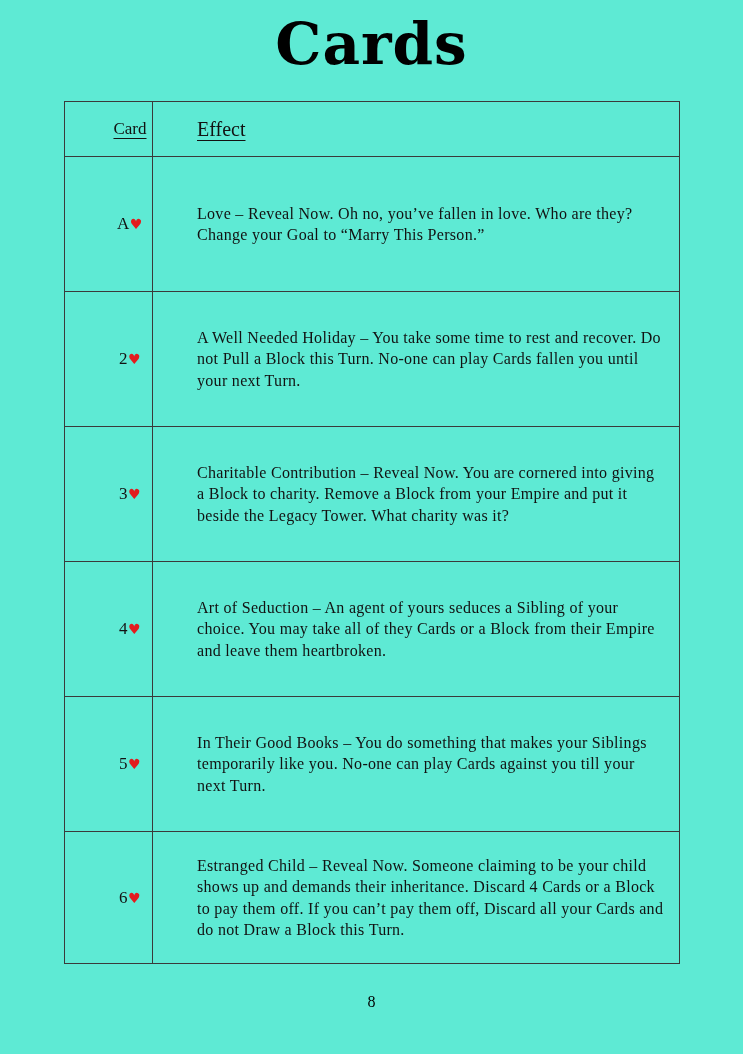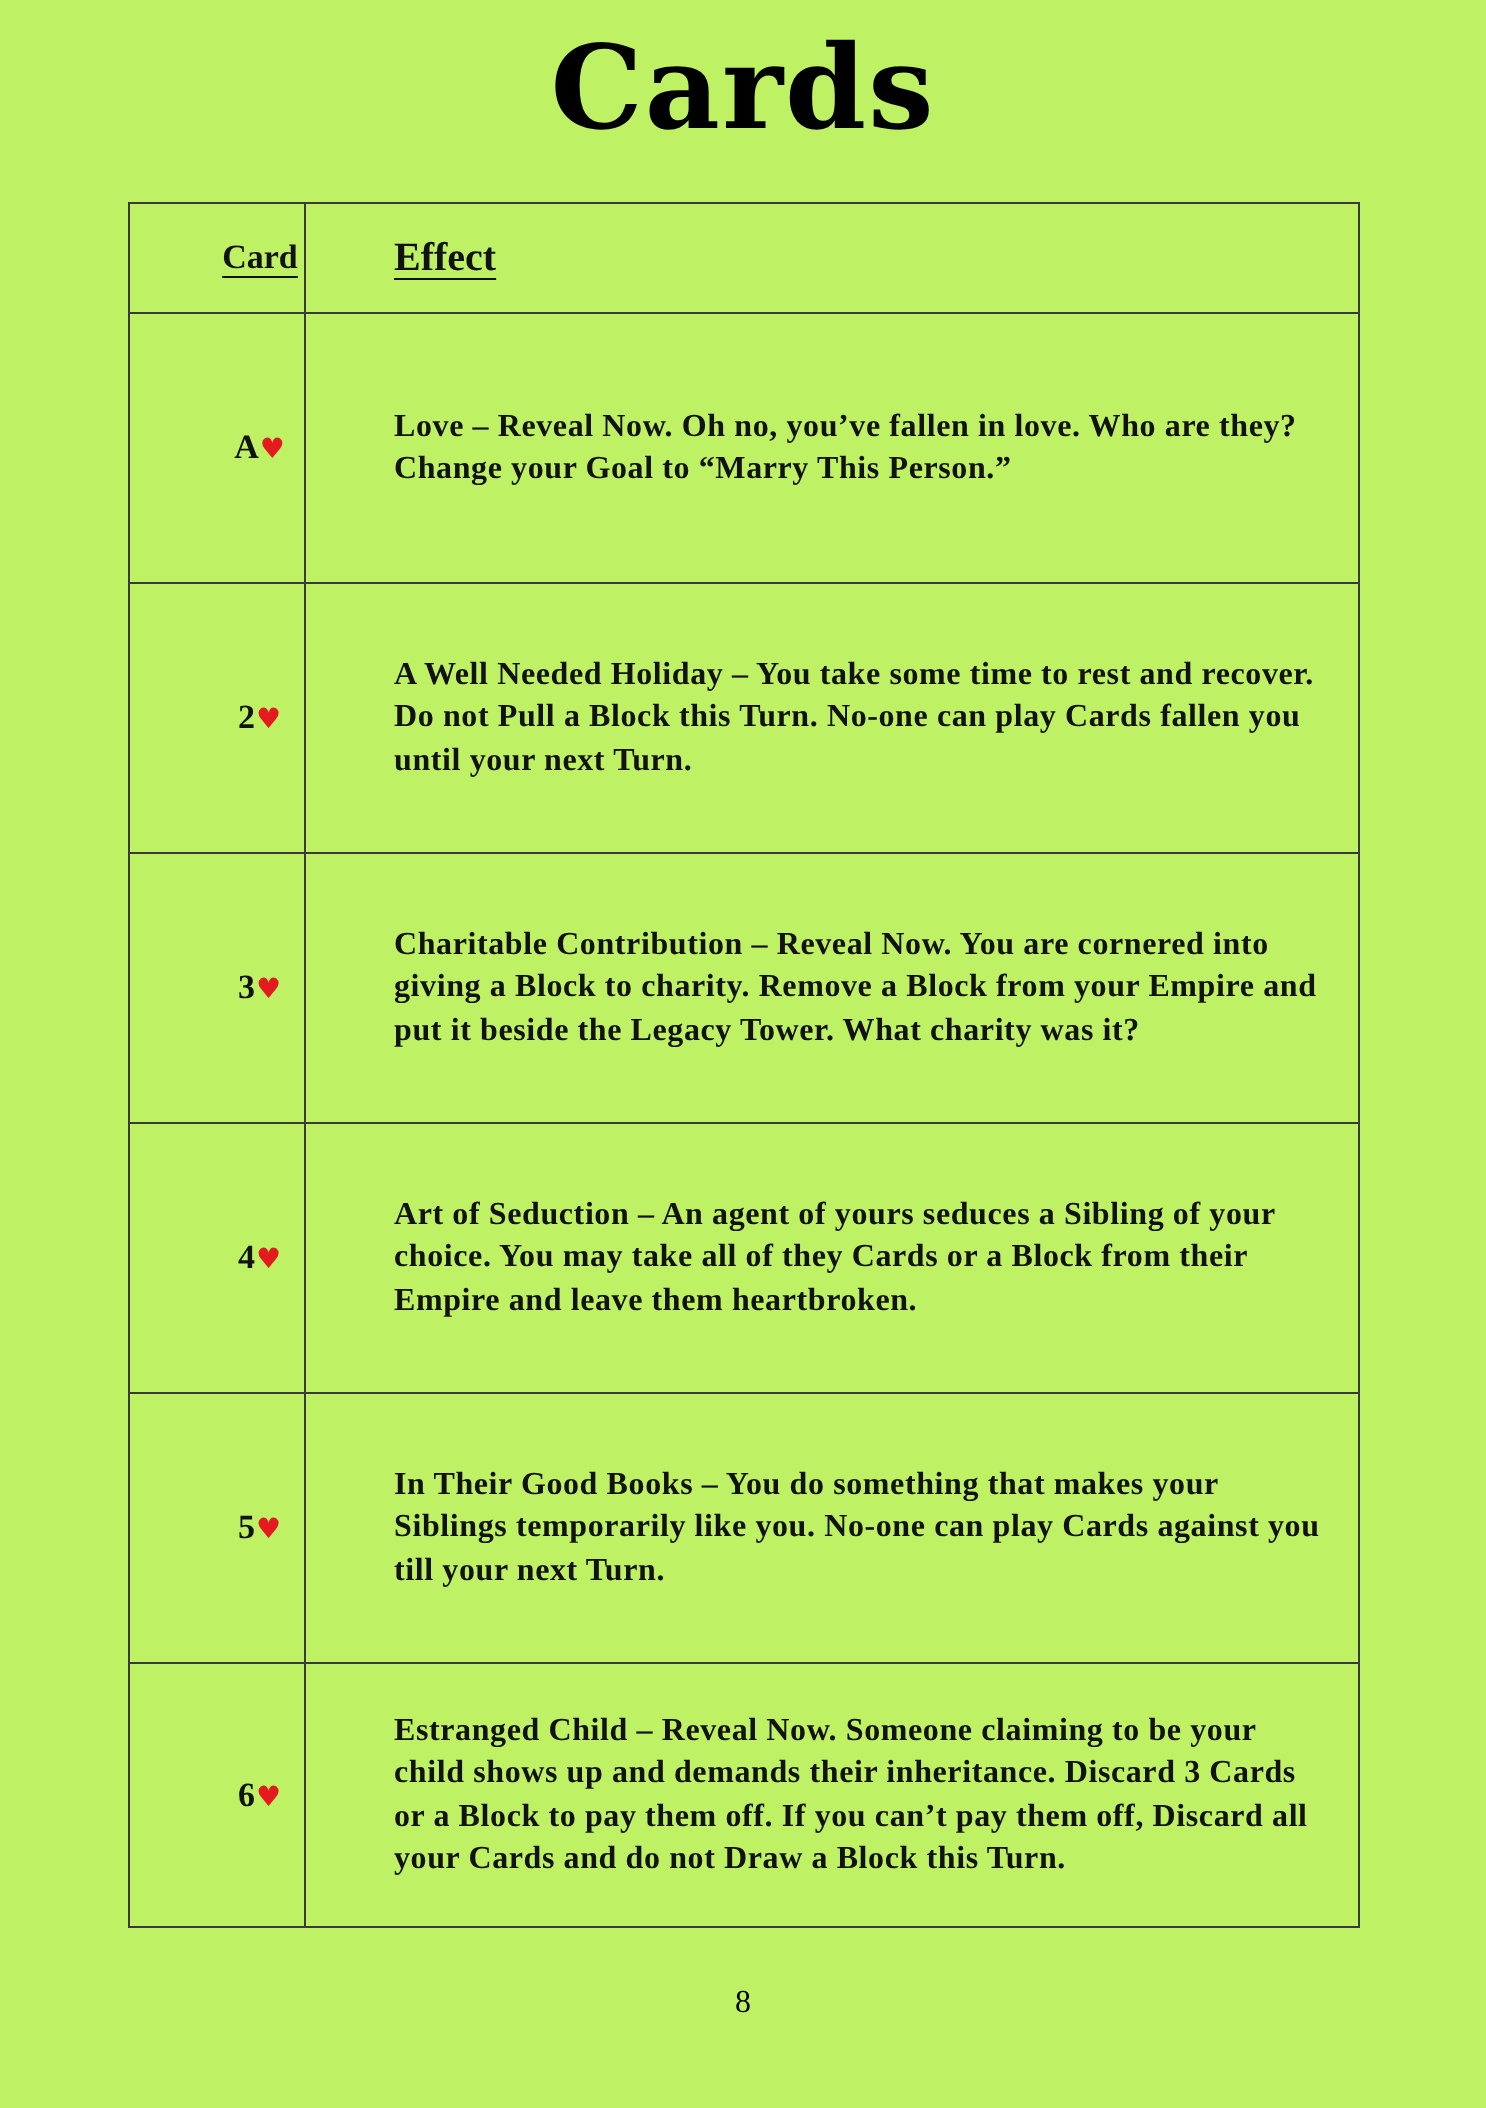--- a/index.html
+++ b/index.html
@@ -4,21 +4,21 @@
 <style>
   html, body {
     margin: 0;
     padding: 0;
     background: #ffffff;
   }
   .page {
     position: relative;
     width: 743px;
     height: 1054px;
-    background: #bef264;
+    background: #5eead4;
     font-family: "Liberation Serif", serif;
     color: #121212;
     overflow: hidden;
   }
   .doc-title {
     position: absolute;
     top: 8px;
     left: 0;
     width: 100%;
     margin: 0;
@@ -34,21 +34,21 @@
     position: absolute;
     left: 64px;
     top: 101px;
     width: 615px;
     border-collapse: collapse;
     table-layout: fixed;
   }
   table.cards-table td, table.cards-table th {
     border: 1px solid #3a3a3a;
     vertical-align: middle;
-    font-weight: bold;
+    font-weight: normal;
     padding-left: 44px;
   }
   .col-card  { width: 88px; }
   .col-effect { width: 527px; }
   tr.header-row { height: 55px; }
   tr.card-row { height: 135px; }
   tr.card-row.last { height: 132px; }
   th.card-hd {
     text-align: center;
     font-size: 17px;
@@ -124,20 +124,20 @@
       <tr class="card-row">
         <td class="card-cell"><span>4</span><span class="suit" style="color:#e31b1e">♥</span></td>
         <td class="effect-cell">Art of Seduction – An agent of yours seduces a Sibling of your choice. You may take all of they Cards or a Block from their Empire and leave them heartbroken.</td>
       </tr>
       <tr class="card-row">
         <td class="card-cell"><span>5</span><span class="suit" style="color:#e31b1e">♥</span></td>
         <td class="effect-cell">In Their Good Books – You do something that makes your Siblings temporarily like you. No-one can play Cards against you till your next Turn.</td>
       </tr>
       <tr class="card-row last">
         <td class="card-cell"><span>6</span><span class="suit" style="color:#e31b1e">♥</span></td>
-        <td class="effect-cell">Estranged Child – Reveal Now. Someone claiming to be your child shows up and demands their inheritance. Discard 3 Cards or a Block to pay them off. If you can’t pay them off, Discard all your Cards and do not Draw a Block this Turn.</td>
+        <td class="effect-cell">Estranged Child – Reveal Now. Someone claiming to be your child shows up and demands their inheritance. Discard 4 Cards or a Block to pay them off. If you can’t pay them off, Discard all your Cards and do not Draw a Block this Turn.</td>
       </tr>
     </tbody>
   </table>
 
   <div class="page-number">8</div>
 
 </div>
 
 </body></html>

